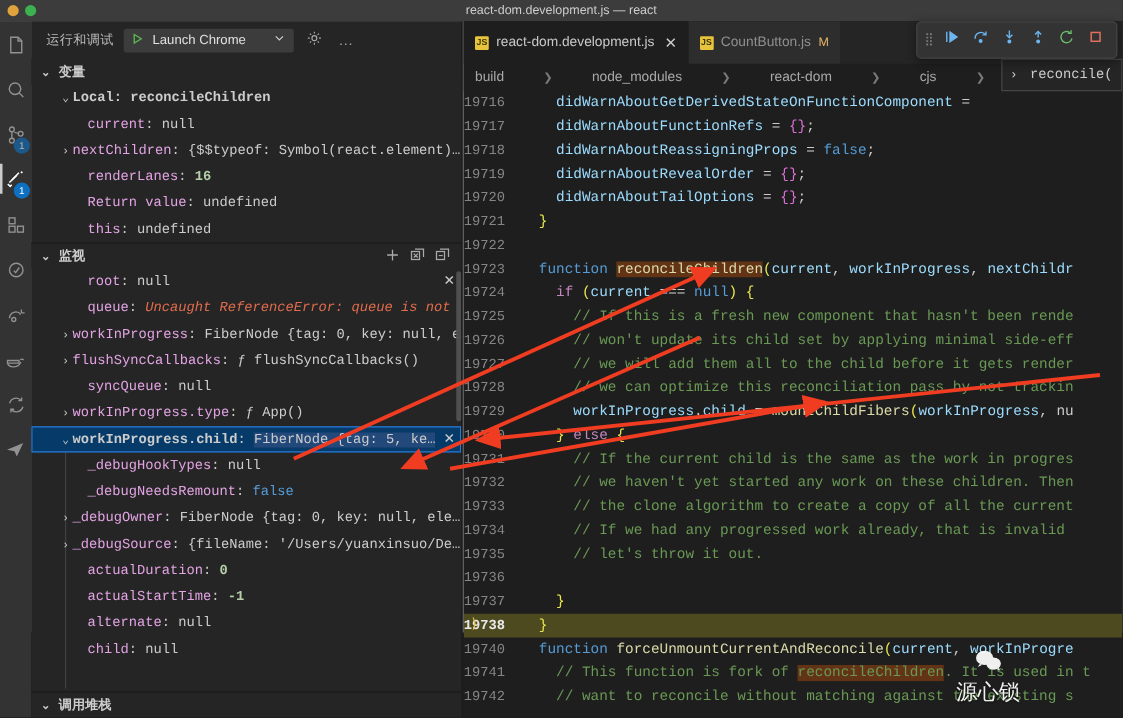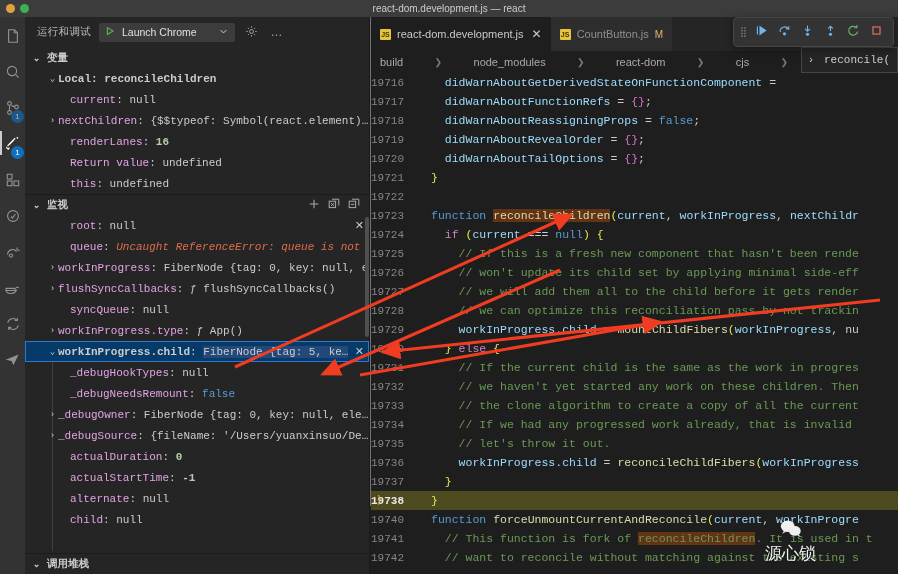--- a/index.html
+++ b/index.html
@@ -557,21 +557,21 @@
         <div class="cline"><span class="lno">19726</span><span class="ctext"><span class="t-com">    // won't update its child set by applying minimal side-eff</span></span></div>
         <div class="cline"><span class="lno">19727</span><span class="ctext"><span class="t-com">    // we will add them all to the child before it gets render</span></span></div>
         <div class="cline"><span class="lno">19728</span><span class="ctext"><span class="t-com">    // we can optimize this reconciliation pass by not trackin</span></span></div>
         <div class="cline"><span class="lno">19729</span><span class="ctext"><span class="t-pun">    </span><span class="t-var">workInProgress</span><span class="t-pun">.</span><span class="t-var">child</span><span class="t-pun"> = </span><span class="t-fn">mountChildFibers</span><span class="t-yel">(</span><span class="t-var">workInProgress</span><span class="t-pun">, nu</span></span></div>
         <div class="cline"><span class="lno">19730</span><span class="ctext"><span class="t-yel">  } </span><span class="t-kw2">else</span><span class="t-yel"> {</span></span></div>
         <div class="cline"><span class="lno">19731</span><span class="ctext"><span class="t-com">    // If the current child is the same as the work in progres</span></span></div>
         <div class="cline"><span class="lno">19732</span><span class="ctext"><span class="t-com">    // we haven't yet started any work on these children. Then</span></span></div>
         <div class="cline"><span class="lno">19733</span><span class="ctext"><span class="t-com">    // the clone algorithm to create a copy of all the current</span></span></div>
         <div class="cline"><span class="lno">19734</span><span class="ctext"><span class="t-com">    // If we had any progressed work already, that is invalid </span></span></div>
         <div class="cline"><span class="lno">19735</span><span class="ctext"><span class="t-com">    // let's throw it out.</span></span></div>
-        <div class="cline"><span class="lno">19736</span><span class="ctext"><span class="t-pun">    </span><span class="t-var">workInProgress</span><span class="t-pun">.</span><span class="t-var">child</span><span class="t-pun"> = </span><span class="t-fn">reconcileChildFibers</span><span class="t-yel">(</span><span class="t-var">workInProgress</span></span></div>
+        <div class="cline"><span class="lno">19736</span></div>
         <div class="cline"><span class="lno">19737</span><span class="ctext"><span class="t-yel">  }</span></span></div>
         <div class="cline cur"><span class="lno">19738</span><span class="ctext"><span class="t-yel">}</span></span><span class="bp-arrow">⟩</span></div>
         <div class="cline"><span class="lno">19740</span><span class="ctext"><span class="t-kw">function </span><span class="t-fn">forceUnmountCurrentAndReconcile</span><span class="t-yel">(</span><span class="t-var">current</span><span class="t-pun">, </span><span class="t-var">workInProgre</span></span></div>
         <div class="cline"><span class="lno">19741</span><span class="ctext"><span class="t-com">  // This function is fork of </span><span class="t-com t-hi">reconcileChildren</span><span class="t-com">. It is used in t</span></span></div>
         <div class="cline"><span class="lno">19742</span><span class="ctext"><span class="t-com">  // want to reconcile without matching against the existing s</span></span></div>
       </div>
 
     <div class="peek-widget">
       <span class="pchev">›</span>
       <span>reconcile(</span>

